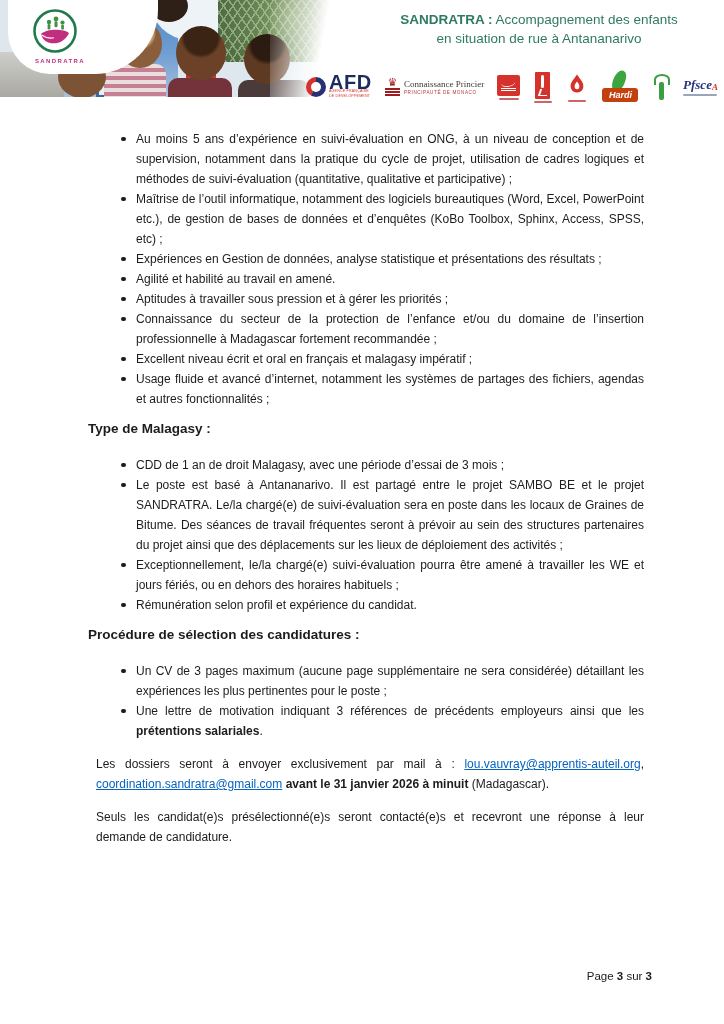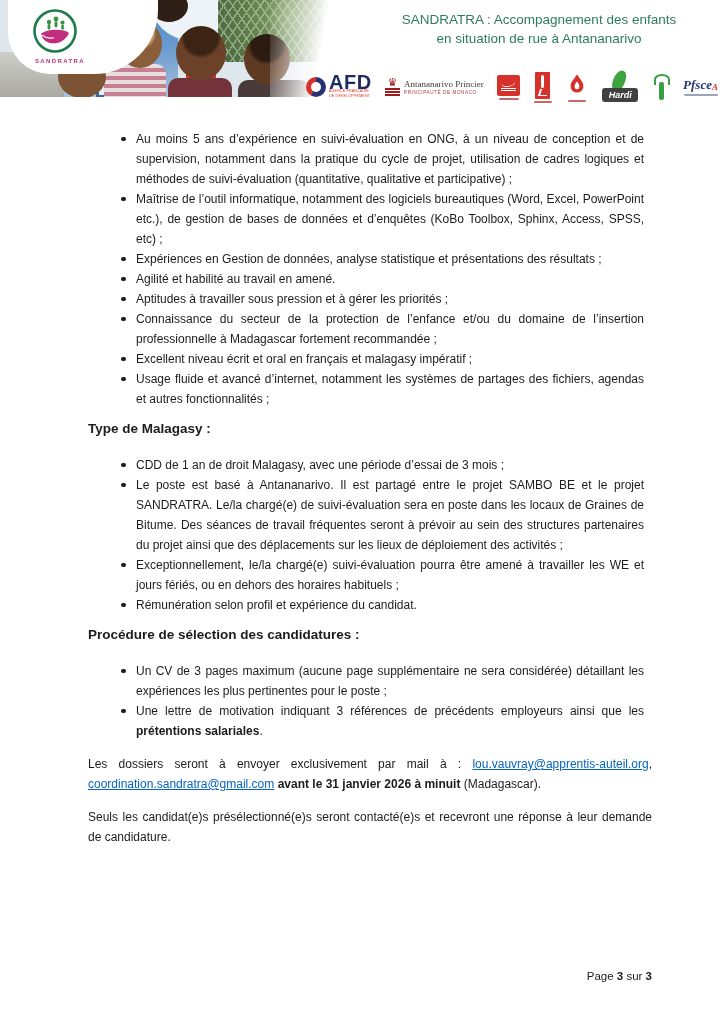--- a/index.html
+++ b/index.html
@@ -39,21 +39,21 @@
            background:linear-gradient(100deg,rgba(255,255,255,0) 0%,#ffffff 78%);}
 
   .brand{position:absolute;left:8px;top:0;width:150px;height:74px;background:#ffffff;
          border-radius:0 0 64px 42px;}
   .brand-circle{position:absolute;left:24px;top:8px;}
   .brand-text{position:absolute;left:8px;top:58px;width:88px;text-align:center;
               font-size:6px;font-weight:bold;letter-spacing:1.4px;color:#c22e7e;}
 
   .title{position:absolute;left:398px;top:10px;width:282px;text-align:center;
          color:#2f7a63;font-size:13.5px;line-height:19px;}
-  .title-bold{font-weight:normal;}
+  .title-bold{font-weight:bold;}
 
   .partners{position:absolute;left:306px;top:64px;width:412px;height:46px;
             display:flex;align-items:center;justify-content:space-between;}
   .p-logo{display:flex;flex-direction:column;align-items:center;}
   .cap{margin-top:2px;height:2px;border-radius:1px;}
 
   .afd{flex-direction:row;gap:3px;}
   .afd-ring{width:20px;height:20px;border-radius:50%;position:relative;
             background:conic-gradient(from 210deg,#d6322b 0 42%,#273272 42% 100%);}
   .afd-ring::after{content:"";position:absolute;inset:5px;background:#fff;border-radius:50%;}
@@ -78,21 +78,21 @@
                  background:repeating-linear-gradient(180deg,#fff 0 1px,transparent 1px 2.4px);}
 
   .sil-box{width:15px;height:27px;background:#d6322b;border-radius:1px;position:relative;}
   .sil-box::before{content:"";position:absolute;left:6px;top:3px;width:3px;height:13px;background:#fff;border-radius:2px;}
   .sil-box::after{content:"";position:absolute;left:4px;bottom:3px;width:7px;height:6px;
                   border-left:2px solid #fff;border-bottom:1.5px solid #fff;transform:skew(-18deg);}
 
   .hardi-wrap{position:relative;width:36px;height:34px;}
   .hardi-map{position:absolute;left:11px;top:0;width:12px;height:22px;background:#3da53f;
              border-radius:60% 40% 55% 45%;transform:rotate(18deg);}
-  .hardi-banner{position:absolute;left:0;bottom:2px;width:36px;height:14px;background:#404040;
+  .hardi-banner{position:absolute;left:0;bottom:2px;width:36px;height:14px;background:#c2410c;
                 border-radius:3px;color:#fff;font-style:italic;font-weight:bold;font-size:9px;
                 text-align:center;line-height:14px;}
 
   .tree-box{width:18px;height:29px;position:relative;}
   .tree-box::before{content:"";position:absolute;left:7px;top:9px;width:5px;height:18px;background:#3a9e43;border-radius:2px;}
   .tree-box::after{content:"";position:absolute;left:2px;top:1px;width:12px;height:9px;
                    border:2px solid #3a9e43;border-bottom:none;border-radius:50% 50% 0 0;}
 
   .pfsce-row{display:flex;align-items:flex-end;}
   .pfsce-label{font-family:"Liberation Serif",serif;font-style:italic;font-weight:bold;
@@ -100,21 +100,21 @@
   .pfsce-accent{font-family:"Liberation Serif",serif;font-style:italic;font-weight:bold;
                 color:#d6322b;font-size:9px;line-height:9px;}
 
   
   .content{position:absolute;left:88px;top:121px;width:564px;font-size:12px;line-height:20px;}
   ul.bullets{list-style:none;margin:8px;padding:0;}
   ul.bullets li{position:relative;padding-left:40px;text-align:justify;}
   ul.bullets li::before{content:"";position:absolute;left:25px;top:7.5px;width:4.6px;height:4.6px;
                         border-radius:50%;background:#1c1c1c;}
   .heading{font-size:13.5px;font-weight:bold;margin:10px 0 16px;}
-  .para{margin:13px 0 0;text-align:justify;}
+  .para{margin:13px 8px 0;text-align:justify;}
   .content b{font-weight:bold;}
   a.link{color:#0563c1;text-decoration:underline;}
 
   .footer{position:absolute;right:72px;bottom:42px;font-size:11.5px;padding-left:12px;}
 </style>
 </head>
 <body>
 
 <div class="page">
 
@@ -168,21 +168,21 @@
 DE DÉVELOPPEMENT</span>
         </span>
       </div>
 
       <div class="p-logo monaco">
         <span class="mc-emblem">
           <span class="mc-crown">♛</span>
           <span class="mc-bricks"></span>
         </span>
         <span class="mc-col">
-          <span class="mc-name">Antananarivo Princier</span>
+          <span class="mc-name">Connaissance Princier</span>
           <span class="mc-sub">PRINCIPAUTÉ DE MONACO</span>
         </span>
       </div>
 
       <div class="p-logo">
         <span class="sq-box"></span>
         <span class="cap" style="width:20px;background:#cc6666;"></span>
       </div>
 
       <div class="p-logo">

